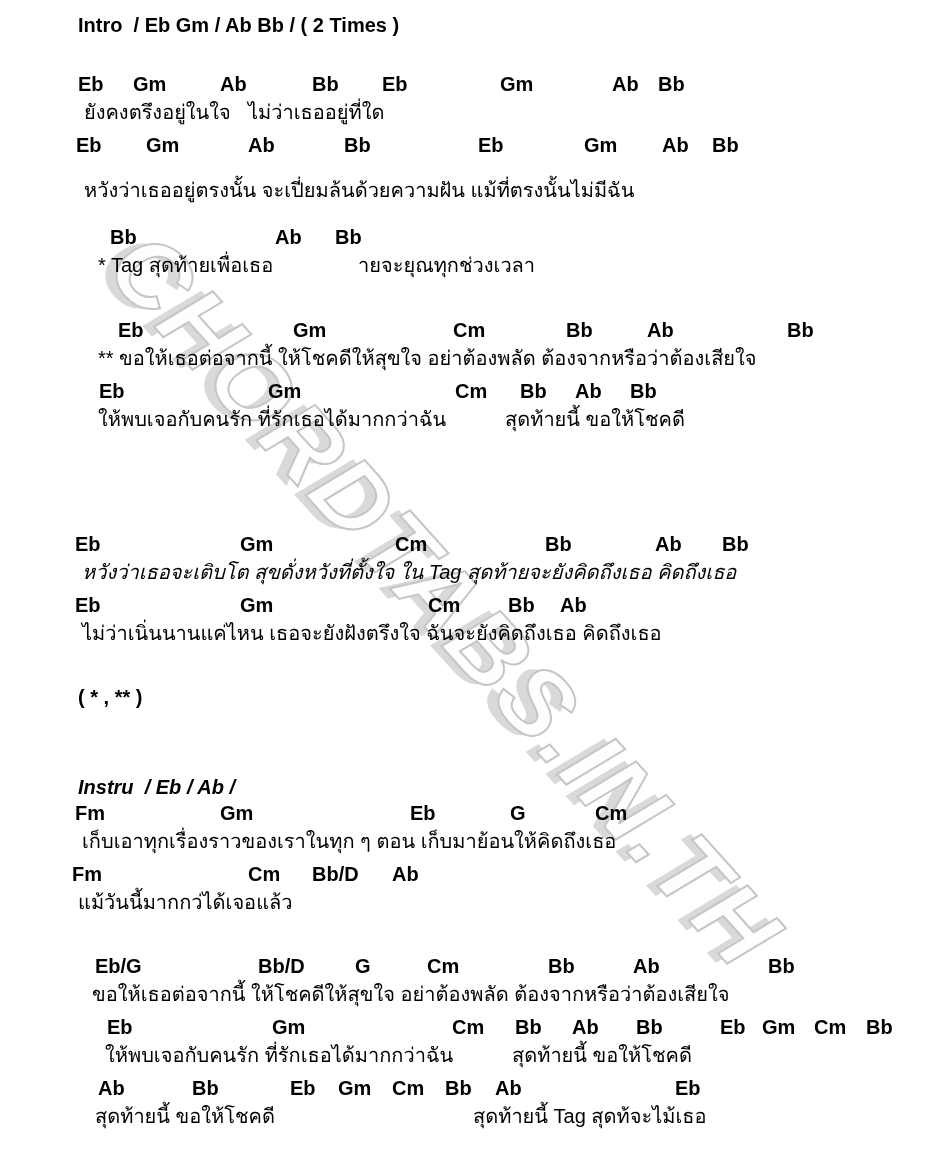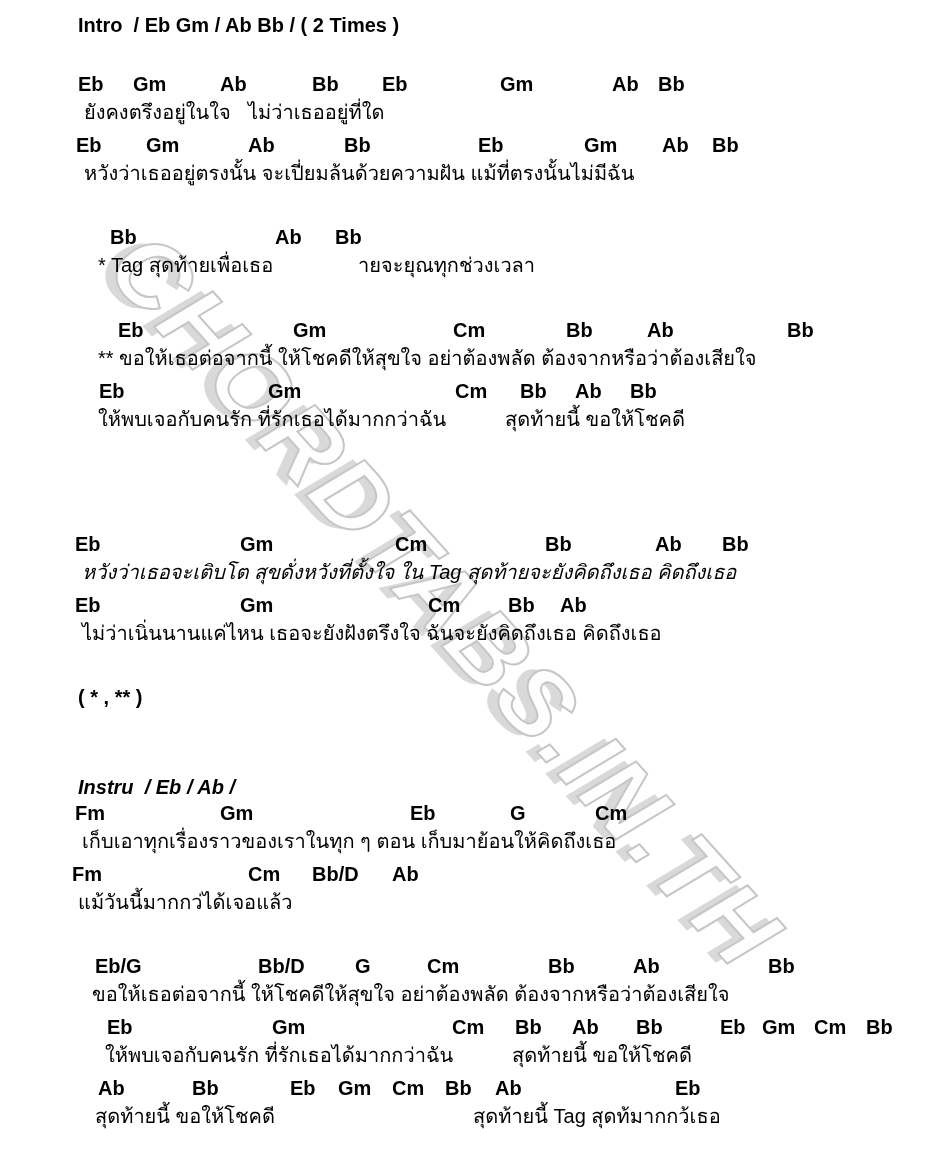--- a/index.html
+++ b/index.html
@@ -66,21 +66,21 @@
       <div class="line chords" style="top: 130px;">
         <span class="chord" style="left: 76px;">Eb</span>
         <span class="chord" style="left: 146px;">Gm</span>
         <span class="chord" style="left: 248px;">Ab</span>
         <span class="chord" style="left: 344px;">Bb</span>
         <span class="chord" style="left: 478px;">Eb</span>
         <span class="chord" style="left: 584px;">Gm</span>
         <span class="chord" style="left: 662px;">Ab</span>
         <span class="chord" style="left: 712px;">Bb</span>
       </div>
-      <div class="line lyric" style="top: 158px; text-align: center;">
+      <div class="line lyric" style="top: 175px; text-align: center;">
         <span class="seg" style="left: 84px;">หวังว่าเธออยู่ตรงนั้น จะเปี่ยมล้นด้วยความฝัน แม้ที่ตรงนั้นไม่มีฉัน</span>
       </div>
       <div class="line chords" style="top: 222px;">
         <span class="chord" style="left: 110px;">Bb</span>
         <span class="chord" style="left: 275px;">Ab</span>
         <span class="chord" style="left: 335px;">Bb</span>
       </div>
       <div class="line lyric" style="top: 250px;">
         <span class="seg" style="left: 98px;">* Tag สุดท้ายเพื่อเธอ</span>
         <span class="seg" style="left: 358px;">ายจะยุณทุกช่วงเวลา</span>
@@ -187,16 +187,16 @@
         <span class="chord" style="left: 192px;">Bb</span>
         <span class="chord" style="left: 290px;">Eb</span>
         <span class="chord" style="left: 338px;">Gm</span>
         <span class="chord" style="left: 392px;">Cm</span>
         <span class="chord" style="left: 445px;">Bb</span>
         <span class="chord" style="left: 495px;">Ab</span>
         <span class="chord" style="left: 675px;">Eb</span>
       </div>
       <div class="line lyric" style="top: 1101px;">
         <span class="seg" style="left: 95px;">สุดท้ายนี้ ขอให้โชคดี</span>
-        <span class="seg" style="left: 473px;">สุดท้ายนี้ Tag สุดท้มากกว้เธอ</span>
+        <span class="seg" style="left: 473px;">สุดท้ายนี้ Tag สุดท้จะไม้เธอ</span>
       </div>
     </div>
 </div>
 
 </body></html>

